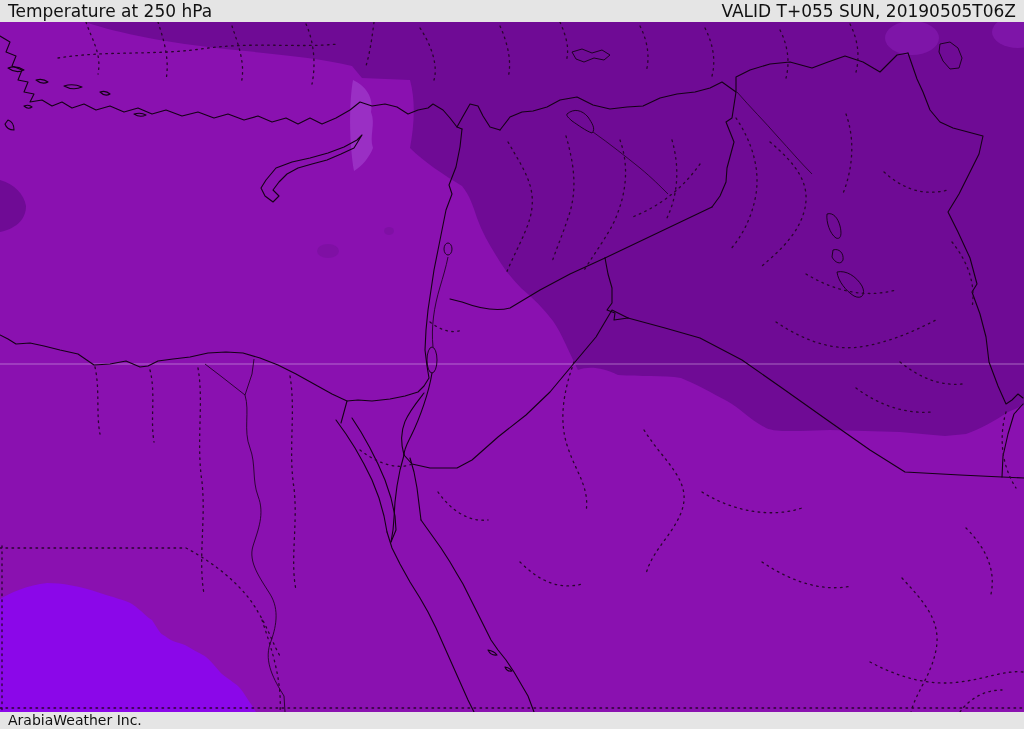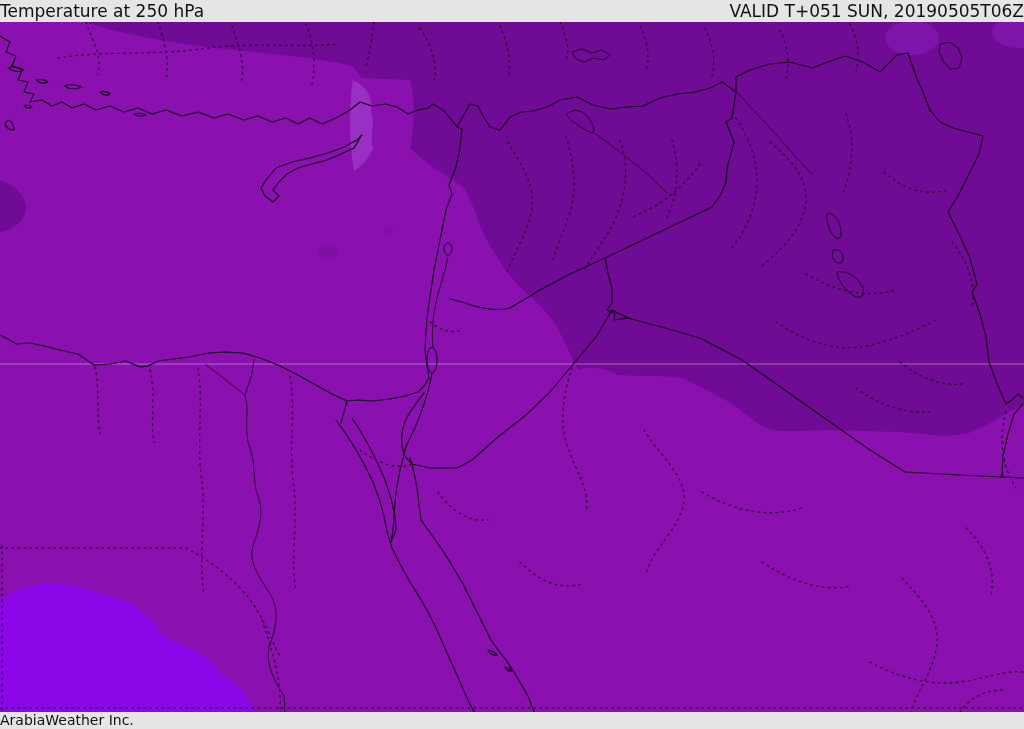--- a/index.html
+++ b/index.html
@@ -10,34 +10,34 @@
   }
   html,body{margin:0;padding:0;}
   body{
     width:1024px;height:729px;overflow:hidden;position:relative;
     font-family:"DejaVu Sans","Liberation Sans",sans-serif;
     background:var(--shade-base);
   }
   .bar{
     position:absolute;left:0;width:1024px;background:var(--bar-bg);
     color:var(--bar-text);display:flex;justify-content:space-between;
-    align-items:flex-end;box-sizing:border-box;padding:0 0;overflow:hidden;
+    align-items:flex-end;box-sizing:border-box;padding:0 8px;overflow:hidden;
   }
   .bar.top{top:0;height:22px;font-size:17px;line-height:21px;}
   .bar.bottom{top:712px;height:17px;font-size:14px;line-height:17px;}
   .bar span{white-space:nowrap;}
   #map-wrap{position:absolute;top:22px;left:0;width:1024px;height:690px;}
   svg{display:block;}
 </style>
 </head>
 <body>
 
 <div class="bar top">
   <span>Temperature at 250 hPa</span>
-  <span>VALID T+051 SUN, 20190505T06Z</span>
+  <span>VALID T+055 SUN, 20190505T06Z</span>
 </div>
 
 <div id="map-wrap">
 <svg width="1024" height="690" viewBox="0 0 1024 690" preserveAspectRatio="none" xmlns="http://www.w3.org/2000/svg">
 
   <g>
     <rect x="0" y="0" width="1024" height="690" fill="#8a11b0"></rect>
 
     <path fill="#6f0b95" d="M85,0 C120,12 170,21 225,27 C275,32 320,36 352,44 L362,56 L410,58
       C416,80 414,104 410,126 C424,140 444,153 462,164 C470,174 473,184 477,196

